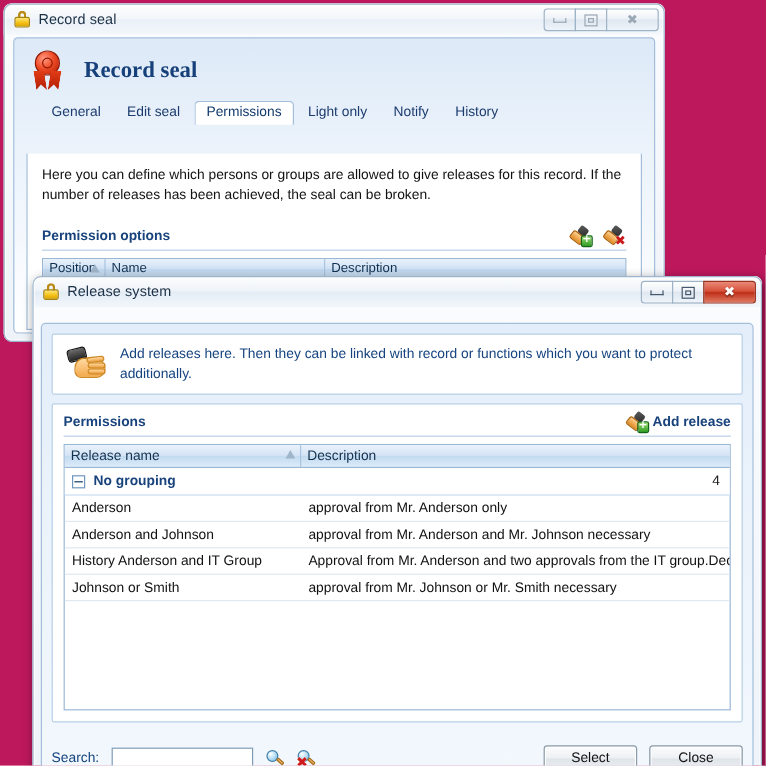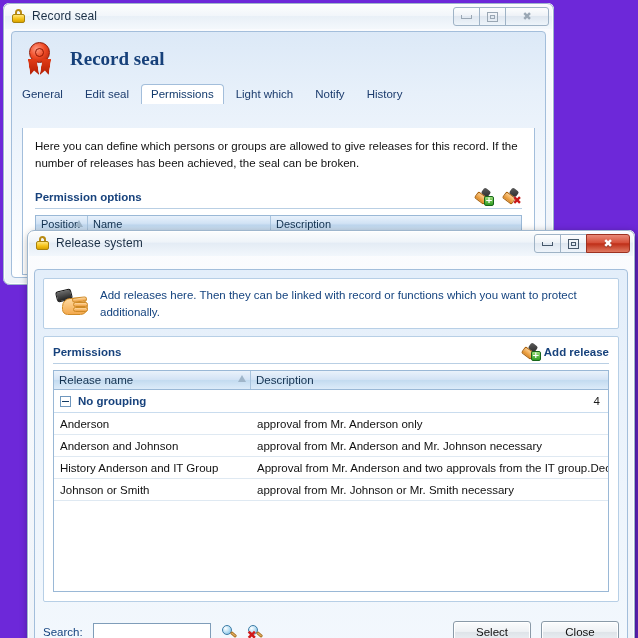--- a/index.html
+++ b/index.html
@@ -3,21 +3,21 @@
 <meta charset="utf-8">
 <style>
   html,body{margin:0;padding:0;}
   body{
     width:638px;height:638px;overflow:hidden;
     background:#ffffff;
     font-family:"Liberation Sans","DejaVu Sans",sans-serif;
     font-size:11px;color:#000;
     -webkit-font-smoothing:none;
   }
-  .root{position:relative;width:638px;height:638px;background:#6d28d9;}
+  .root{position:relative;width:638px;height:638px;background:#be185d;}
 
   
   .window{
     position:absolute;
     border-radius:7px;
     background:linear-gradient(to bottom,#fbfcfe 0%,#eef3f9 100%);
     box-sizing:border-box;
   }
   .win-frame{
     position:absolute;inset:0;
@@ -98,21 +98,21 @@
   .ribbon .tail{
     position:absolute;width:9px;height:16px;top:17px;
     background:linear-gradient(to bottom,#e23c17,#b31e03);
   }
   .ribbon .tail.l{left:5px;transform:skewX(9deg);clip-path:polygon(0 0,100% 0,100% 100%,50% 72%,0 100%);}
   .ribbon .tail.r{left:17px;transform:skewX(-9deg);clip-path:polygon(0 0,100% 0,100% 100%,50% 72%,0 100%);}
   .panel-title{
     margin-left:15px;font-size:19px;font-weight:bold;color:#16407a;
     font-family:"Liberation Serif","DejaVu Serif",serif;
   }
-  .tabs{display:flex;align-items:flex-end;padding-left:0;height:22px;position:relative;}
+  .tabs{display:flex;align-items:flex-end;padding-left:21px;height:22px;position:relative;}
   .tab{
     font-size:11.5px;color:#1c3c6e;padding:3px 9px 4px 9px;margin-right:2px;
     border:1px solid transparent;border-bottom:none;white-space:nowrap;
     border-radius:4px 4px 0 0;
   }
   .tab.active{
     background:#ffffff;border-color:#a3bedb;
     color:#123a6d;position:relative;z-index:3;
   }
   .content-box{
@@ -291,21 +291,21 @@
             <span class="tail l"></span>
             <span class="tail r"></span>
         </span>
         <span class="panel-title">Record seal</span>
       </div>
 
       <div class="tabs">
         <span class="tab">General</span>
         <span class="tab">Edit seal</span>
         <span class="tab active">Permissions</span>
-        <span class="tab">Light which</span>
+        <span class="tab">Light only</span>
         <span class="tab">Notify</span>
         <span class="tab">History</span>
       </div>
 
       <div class="content-box">
         <div class="desc-text">Here you can define which persons or groups are allowed to give releases for this record. If the number of releases has been achieved, the seal can be broken.</div>
 
         <div class="section-row">
           <span class="section-title">Permission options</span>
           <span class="section-actions">

